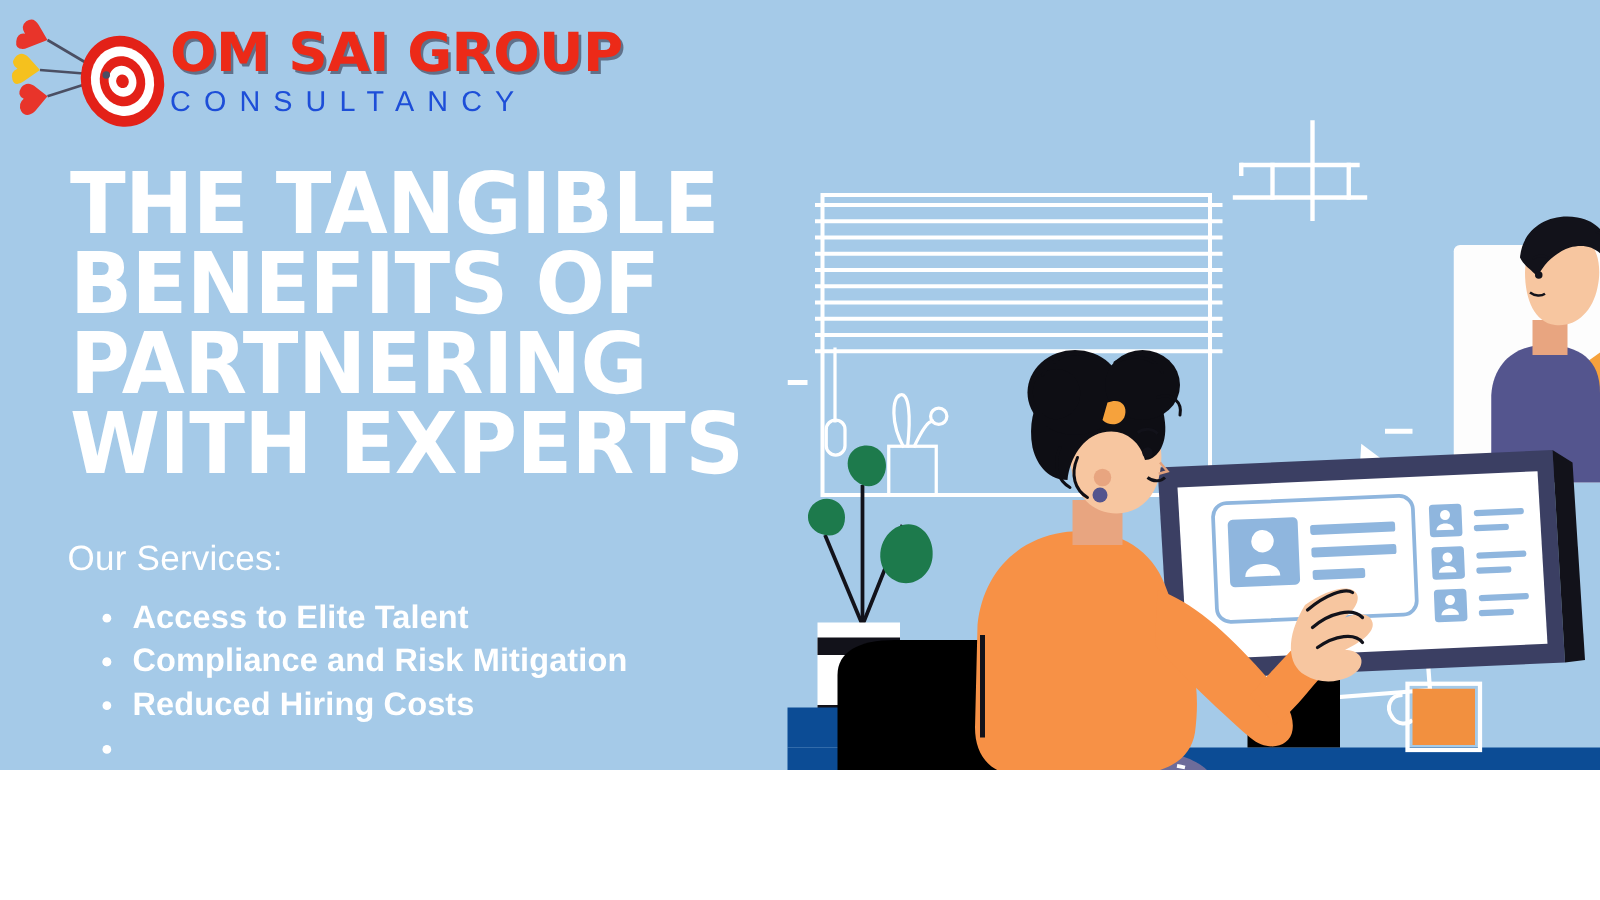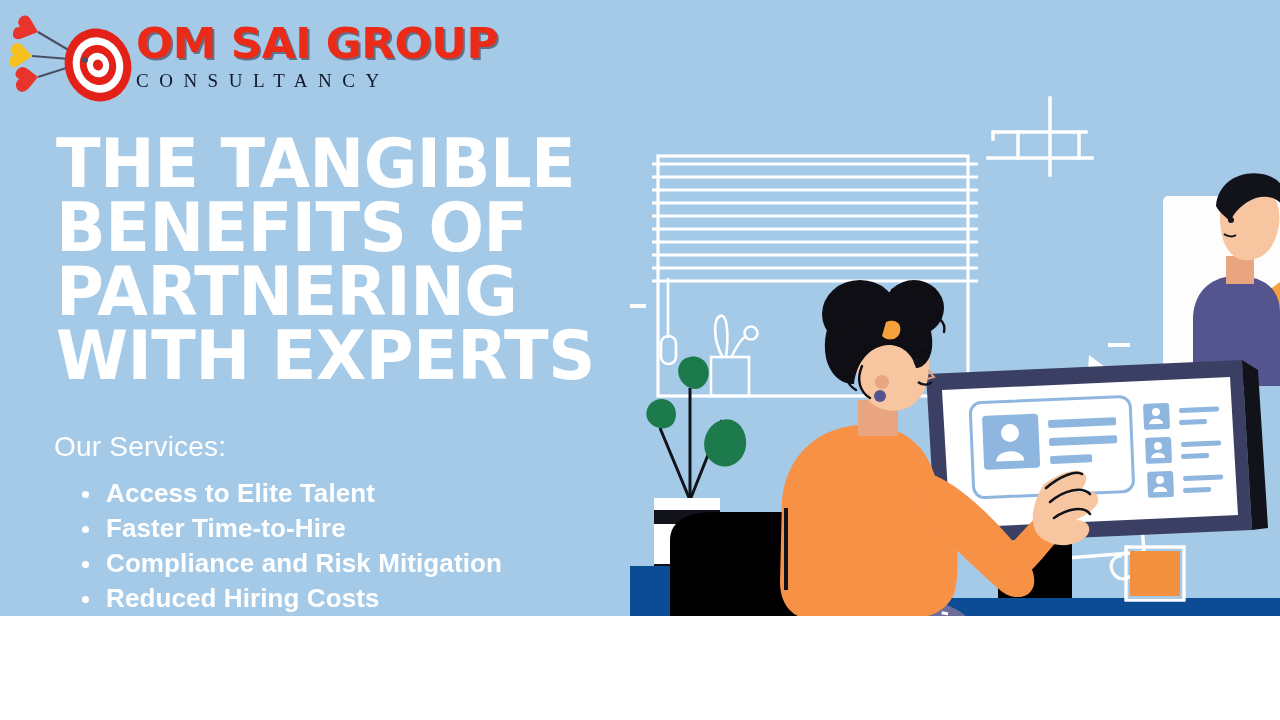--- a/index.html
+++ b/index.html
@@ -29,24 +29,24 @@
     font-weight: 700;
     color: #ec2a18;
     letter-spacing: -0.5px;
     line-height: 46px;
     white-space: nowrap;
     transform: scaleX(1.02);
     transform-origin: left center;
     text-shadow: 2px 2px 0 rgba(40,40,60,0.55);
   }
   .logo-sub {
-    font-family: Liberation Serif, serif;
-    font-size: 19px;
+    font-family: Liberation Sans, sans-serif;
+    font-size: 23px;
     font-weight: 400;
-    color: #0f172a;
+    color: #1d4ed8;
     letter-spacing: 10.5px;
     line-height: 24px;
     margin-top: 3px;
     white-space: nowrap;
   }
 
   
   #headline {
     position: absolute;
     left: 56px; top: 132px;
@@ -132,21 +132,21 @@
       <div class="logo-sub">CONSULTANCY</div>
     </div>
   </div>
 
   <h1 id="headline">THE TANGIBLE BENEFITS OF PARTNERING WITH EXPERTS</h1>
 
   <div id="services">
     <div id="services-title">Our Services:</div>
     <ul id="services-list">
       <li><span class="bullet"></span><span>Access to Elite Talent</span></li>
-      <li><span class="bullet"></span><span>Faster Time-to-Hire</span></li>
+      <li><span class="bullet"></span></li>
       <li><span class="bullet"></span><span>Compliance and Risk Mitigation</span></li>
       <li><span class="bullet"></span><span>Reduced Hiring Costs</span></li>
       <li><span class="bullet"></span></li>
     </ul>
   </div>
 
   <div id="illustration">
     <svg viewBox="0 0 650 570" width="650" height="570" aria-hidden="true">
 
       <g stroke="#ffffff" stroke-width="3.5" fill="none" stroke-linecap="square">

